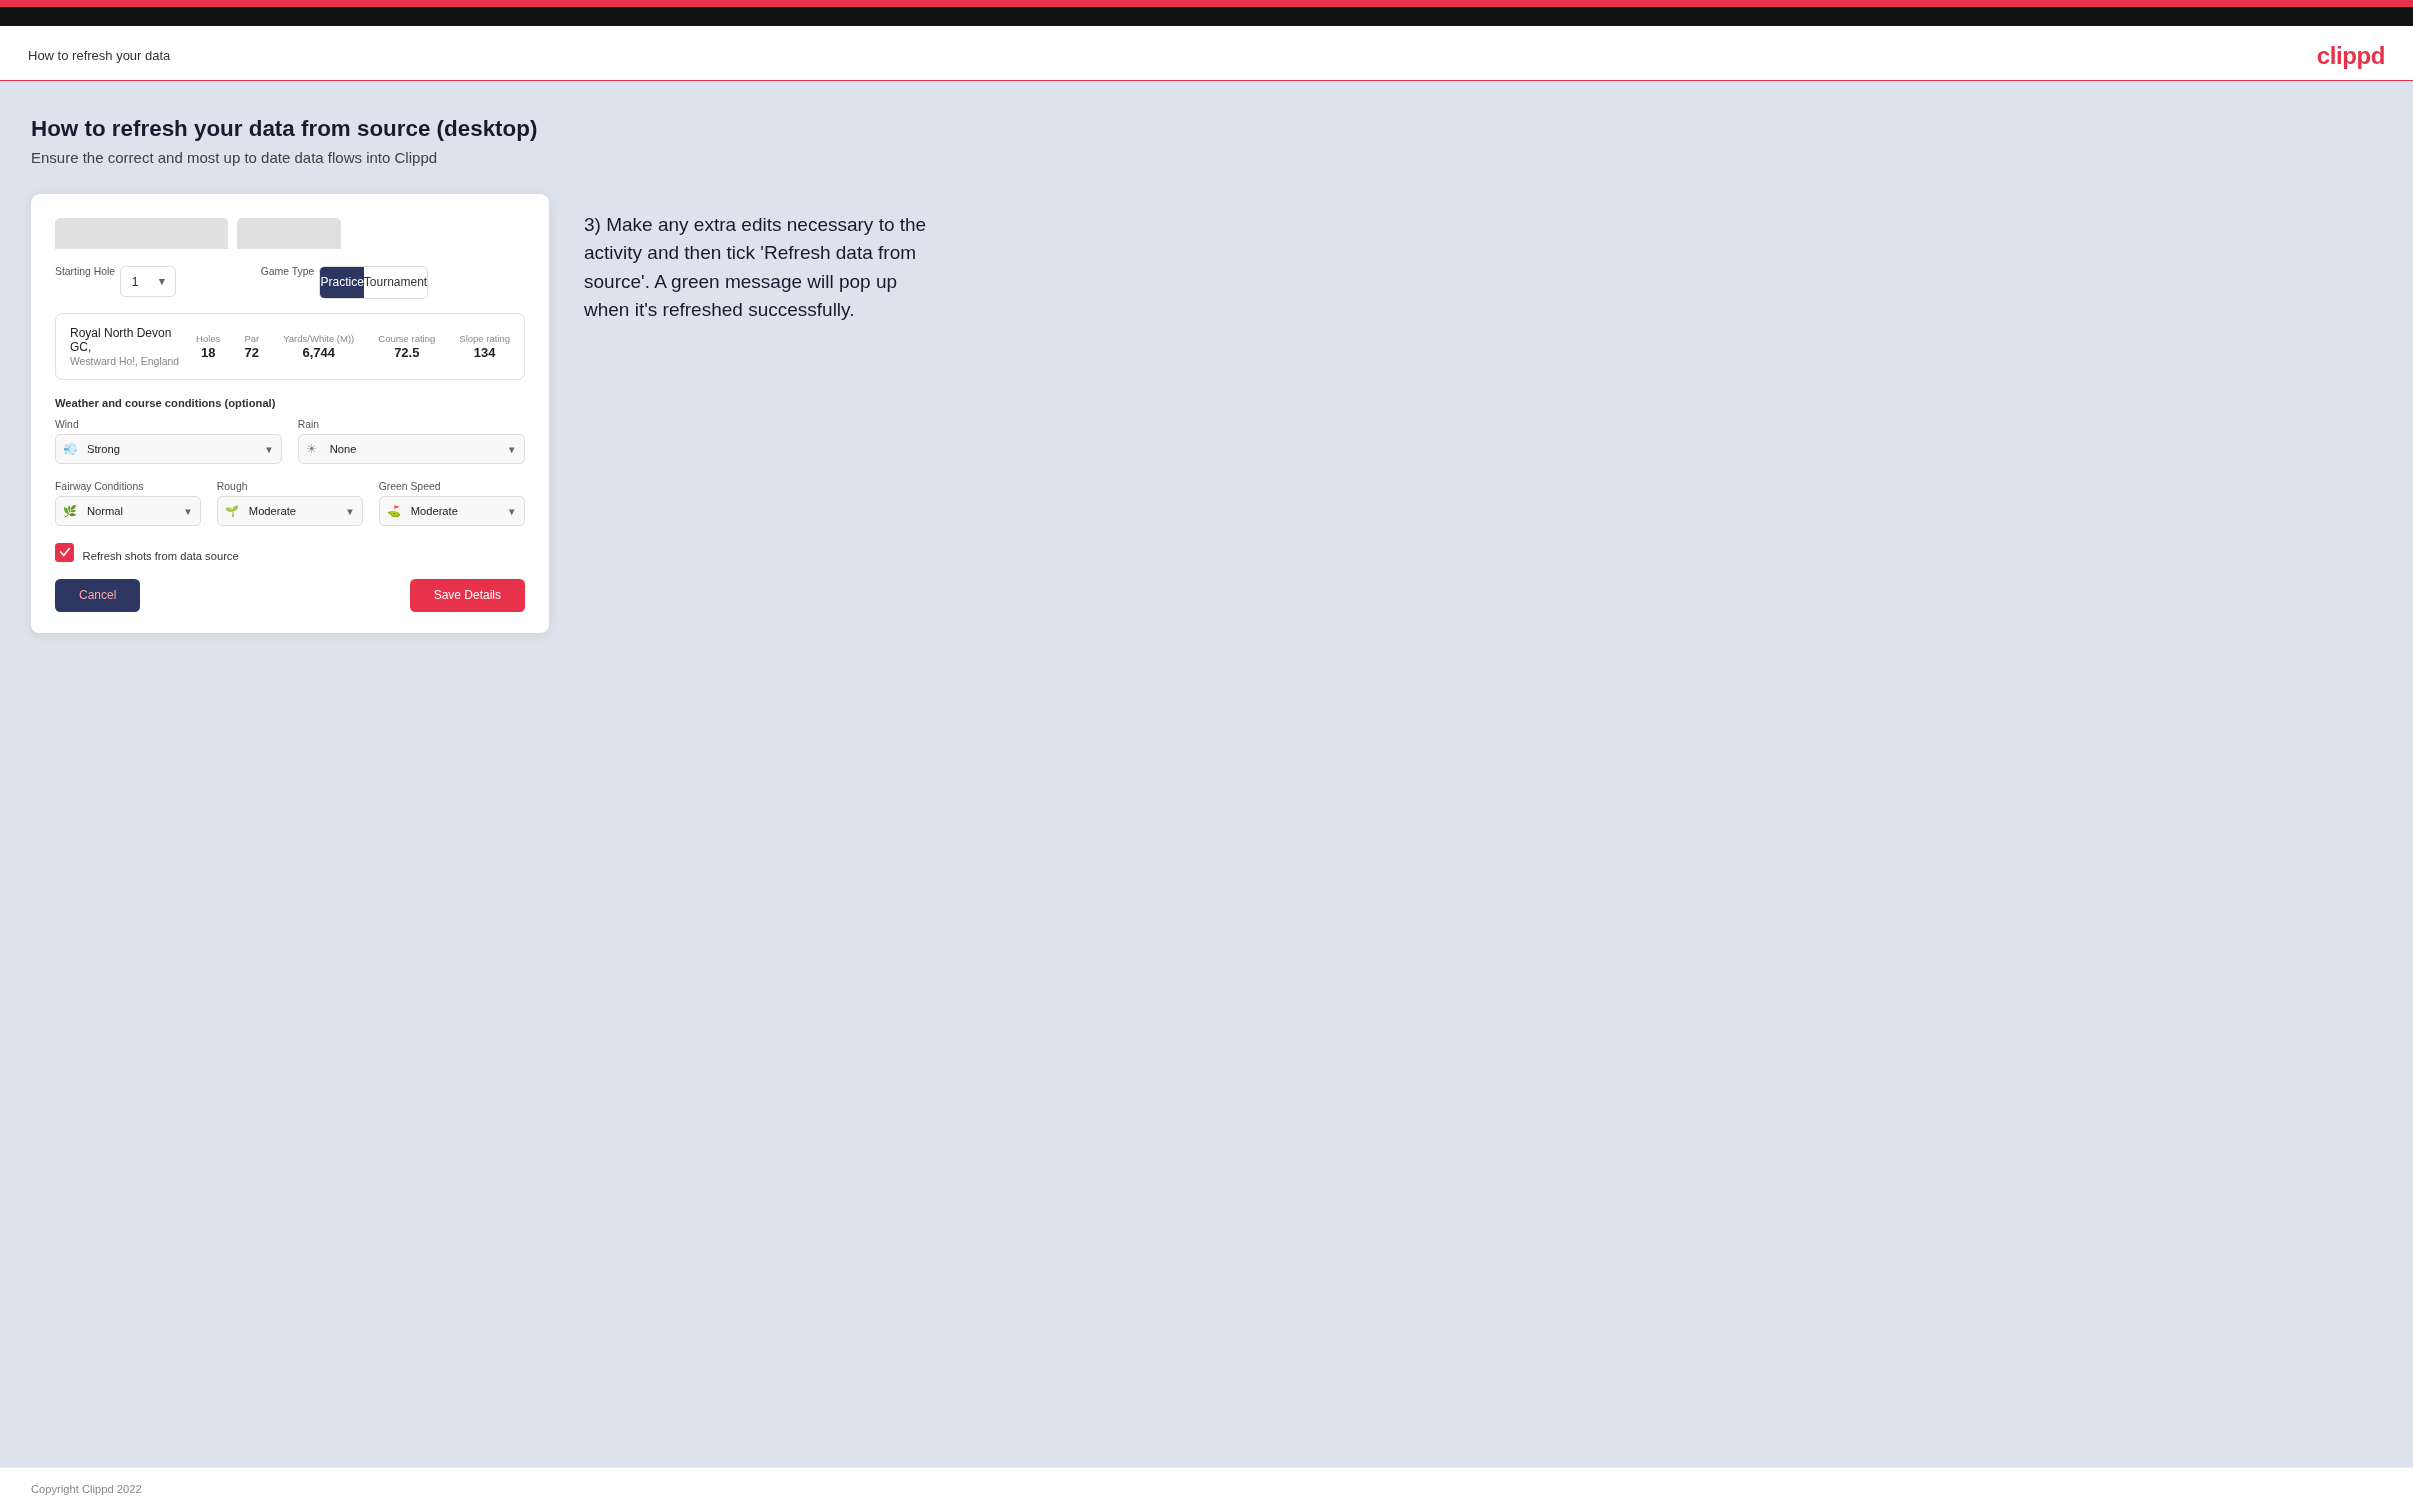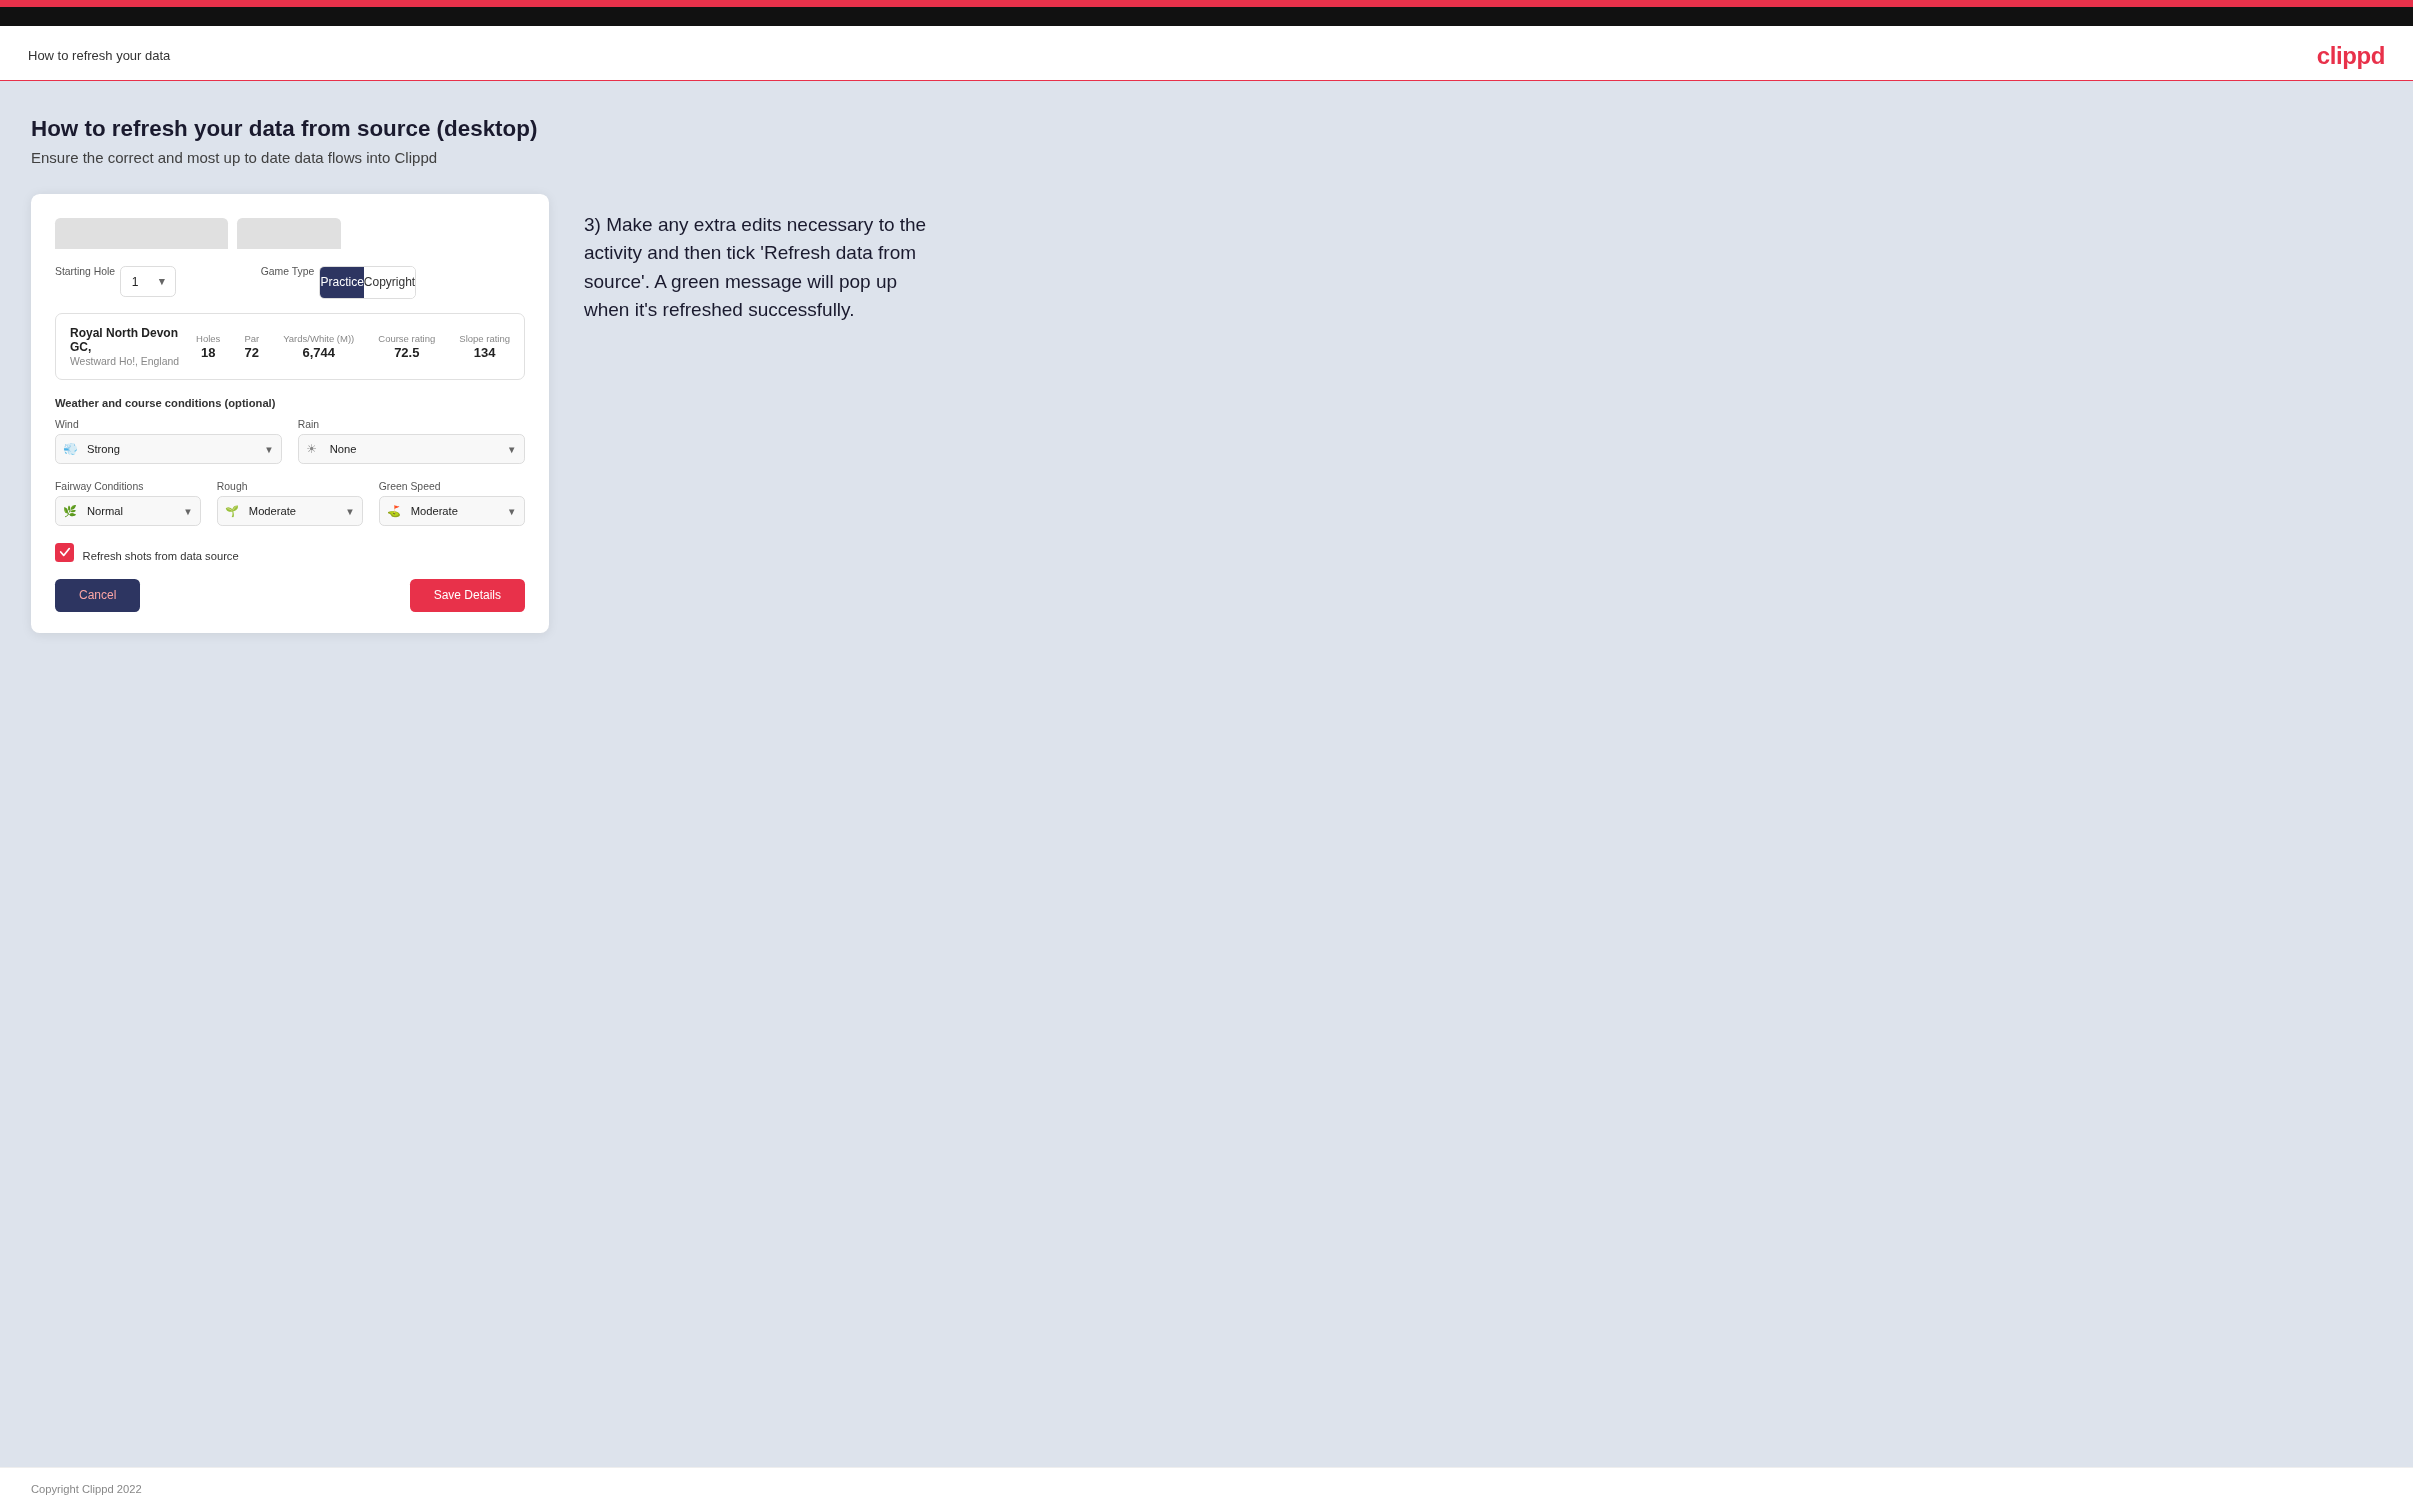--- a/index.html
+++ b/index.html
@@ -144,21 +144,21 @@
       margin-bottom: 17px;
       display: flex;
       align-items: center;
       gap: 17px;
     }
     .course-info {
       flex: 1;
     }
     .course-name {
       font-size: 12px;
-      font-weight: 700;
+      font-weight: 400;
       color: #222;
       margin-bottom: 1.7px;
     }
     .course-location {
       font-size: 10.4px;
       color: #888;
     }
     .course-stats {
       display: flex;
       gap: 24px;
@@ -345,21 +345,21 @@
               <option>1</option>
               <option>10</option>
             </select>
             <span class="chevron-icon">▼</span>
           </div>
         </div>
         <div class="form-group" style="flex:1.4">
           <label class="form-label">Game Type</label>
           <div class="game-type-toggle">
             <button class="toggle-btn active">Practice</button>
-            <button class="toggle-btn">Copyright</button>
+            <button class="toggle-btn">Tournament</button>
           </div>
         </div>
       </div>
 
       <div class="course-card">
         <div class="course-info">
           <div class="course-name">Royal North Devon GC,</div>
           <div class="course-location">Westward Ho!, England</div>
         </div>
         <div class="course-stats">

